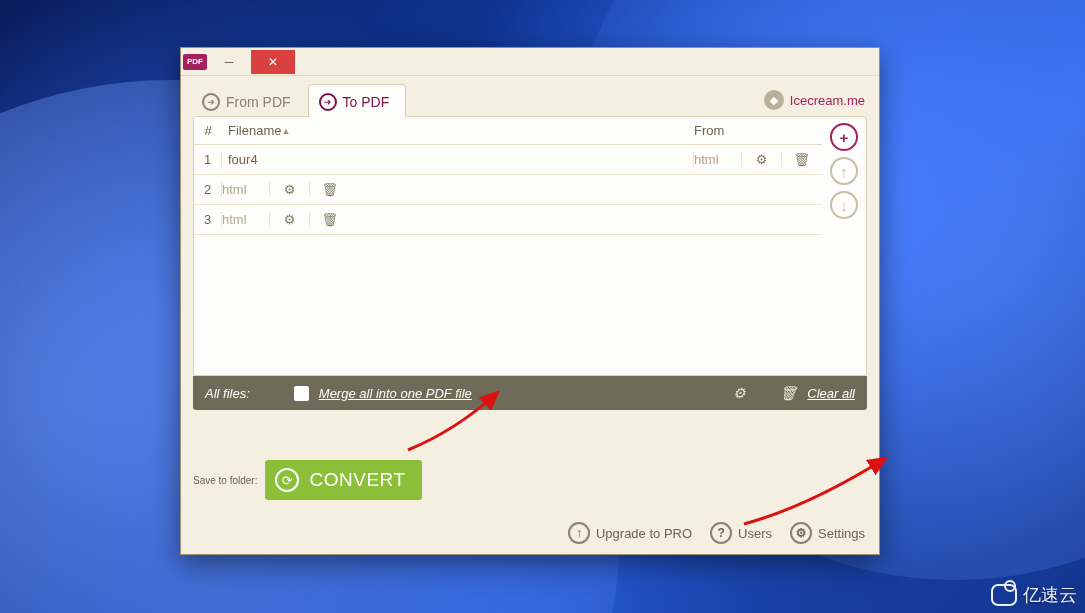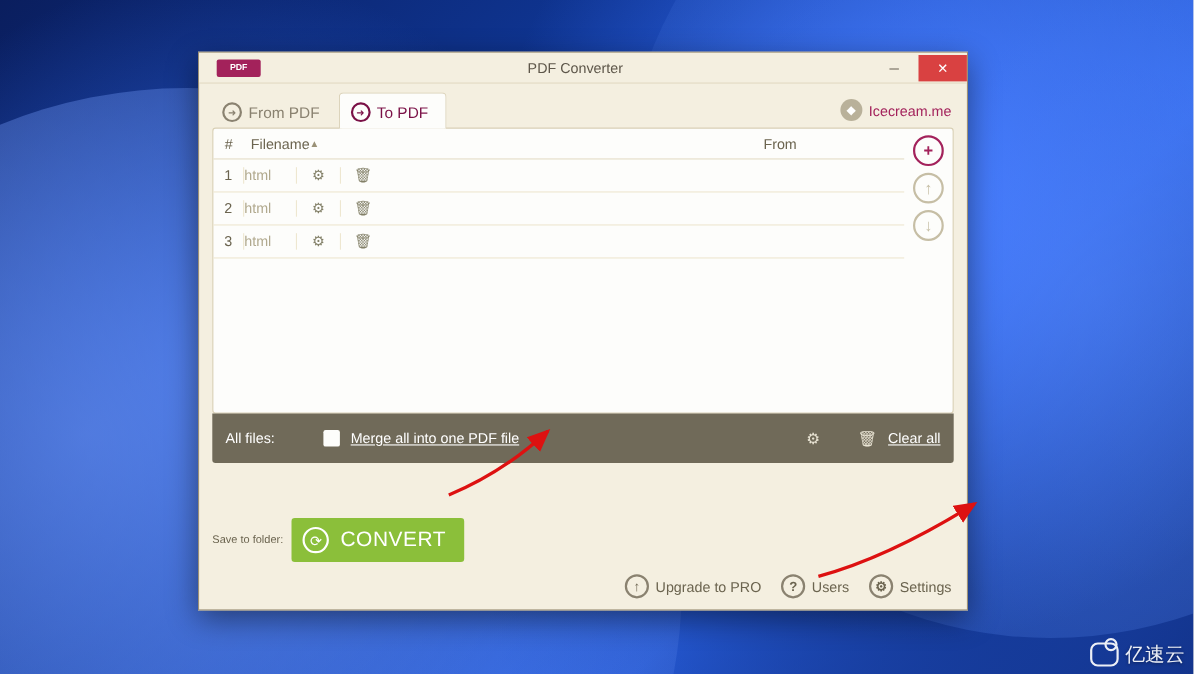--- a/index.html
+++ b/index.html
@@ -30,21 +30,21 @@
     background: #f4efe0; border: 1px solid #9c9076;
     box-shadow: 0 8px 26px rgba(0,0,0,.45);
     z-index: 5;
   }
 
   .titlebar {
     height: 28px; display: flex; align-items: center;
     background: #f4efe0; border-bottom: 1px solid #e2dac2;
   }
   .app-icon {
-    width: 40px; height: 16px; margin: 0 16px; background: #a3225b;
+    width: 24px; height: 16px; margin: 0 2px; background: #a3225b;
     display:flex; align-items:center; justify-content:center;
     color:#fff; font-size:8px; font-weight:bold; border-radius:2px;
   }
   .titlebar .title { flex:1; text-align:center; color:#5e574a; font-size:13px; }
   .win-btn { width:40px; height:24px; display:flex; align-items:center; justify-content:center; color:#5e574a; font-size:12px; }
   .win-close { background:#d94141; color:#fff; width:44px; margin-left:2px; }
 
   .tabrow { height:40px; display:flex; align-items:flex-end; padding:0 10px; }
   .tab {
     padding: 8px 16px 6px 10px; display:flex; align-items:center; gap:6px;
@@ -95,23 +95,24 @@
     width:44px; padding:6px 0 0 8px; display:flex; flex-direction:column; gap:6px;
   }
   .roundbtn {
     width:28px; height:28px; border-radius:50%; border:2px solid #c6bea5;
     display:flex; align-items:center; justify-content:center; color:#c6bea5;
     background:#fdfdfb; font-size:15px; font-weight:bold;
   }
   .roundbtn.add { border-color:#a3225b; color:#a3225b; }
 
   .allbar {
-    margin: 0 12px; height:45px; background:#706a59; color:#fff;
+    margin: 0 12px; height:34px; background:#706a59; color:#fff;
     display:flex; align-items:center; padding:0 12px; font-size:13px; gap:10px;
     border-radius:0 0 3px 3px;
+    font-style:italic;
   }
   .chk { width:15px; height:15px; background:#fdfdfb; border-radius:2px; }
   .allbar .merge { text-decoration:underline; cursor:pointer; }
   .allbar .grow { flex:1; }
   .allbar .gear, .allbar .trash { color:#e9e4d4; font-size:14px; cursor:pointer; }
   .allbar .clear { text-decoration:underline; cursor:pointer; }
 
   .saverow {
     margin: 50px 12px 0 12px; display:flex; align-items:center; gap:8px;
   }
@@ -164,21 +165,20 @@
 </style>
 </head>
 <body>
 
 <div class="desktop">
 
   <div class="window">
 
     <div class="titlebar">
       <div class="app-icon">PDF</div>
-      <div class="title">PDF Converter</div>
       <div class="win-btn">─</div>
       <div class="win-btn win-close">✕</div>
     </div>
 
     <div class="tabrow">
       <div class="tab inactive">
         <span class="tab-ico">➜</span>
         <span>From PDF</span>
       </div>
       <div class="tab active">
@@ -200,20 +200,21 @@
             <span>Filename</span>
             <span class="sort-caret">▲</span>
           </div>
           <div class="col-from">From</div>
           <div class="col-gear"></div>
           <div class="col-trash"></div>
         </div>
 
         <div class="row">
           <div class="cell-num">1</div>
+          <div class="cell-name">four4</div>
           <div class="cell-from">html</div>
           <div class="cell-gear icon-btn"><span>⚙</span></div>
           <div class="cell-trash icon-btn"><span>🗑</span></div>
         </div>
         <div class="row">
           <div class="cell-num">2</div>
           <div class="cell-from">html</div>
           <div class="cell-gear icon-btn"><span>⚙</span></div>
           <div class="cell-trash icon-btn"><span>🗑</span></div>
         </div>

